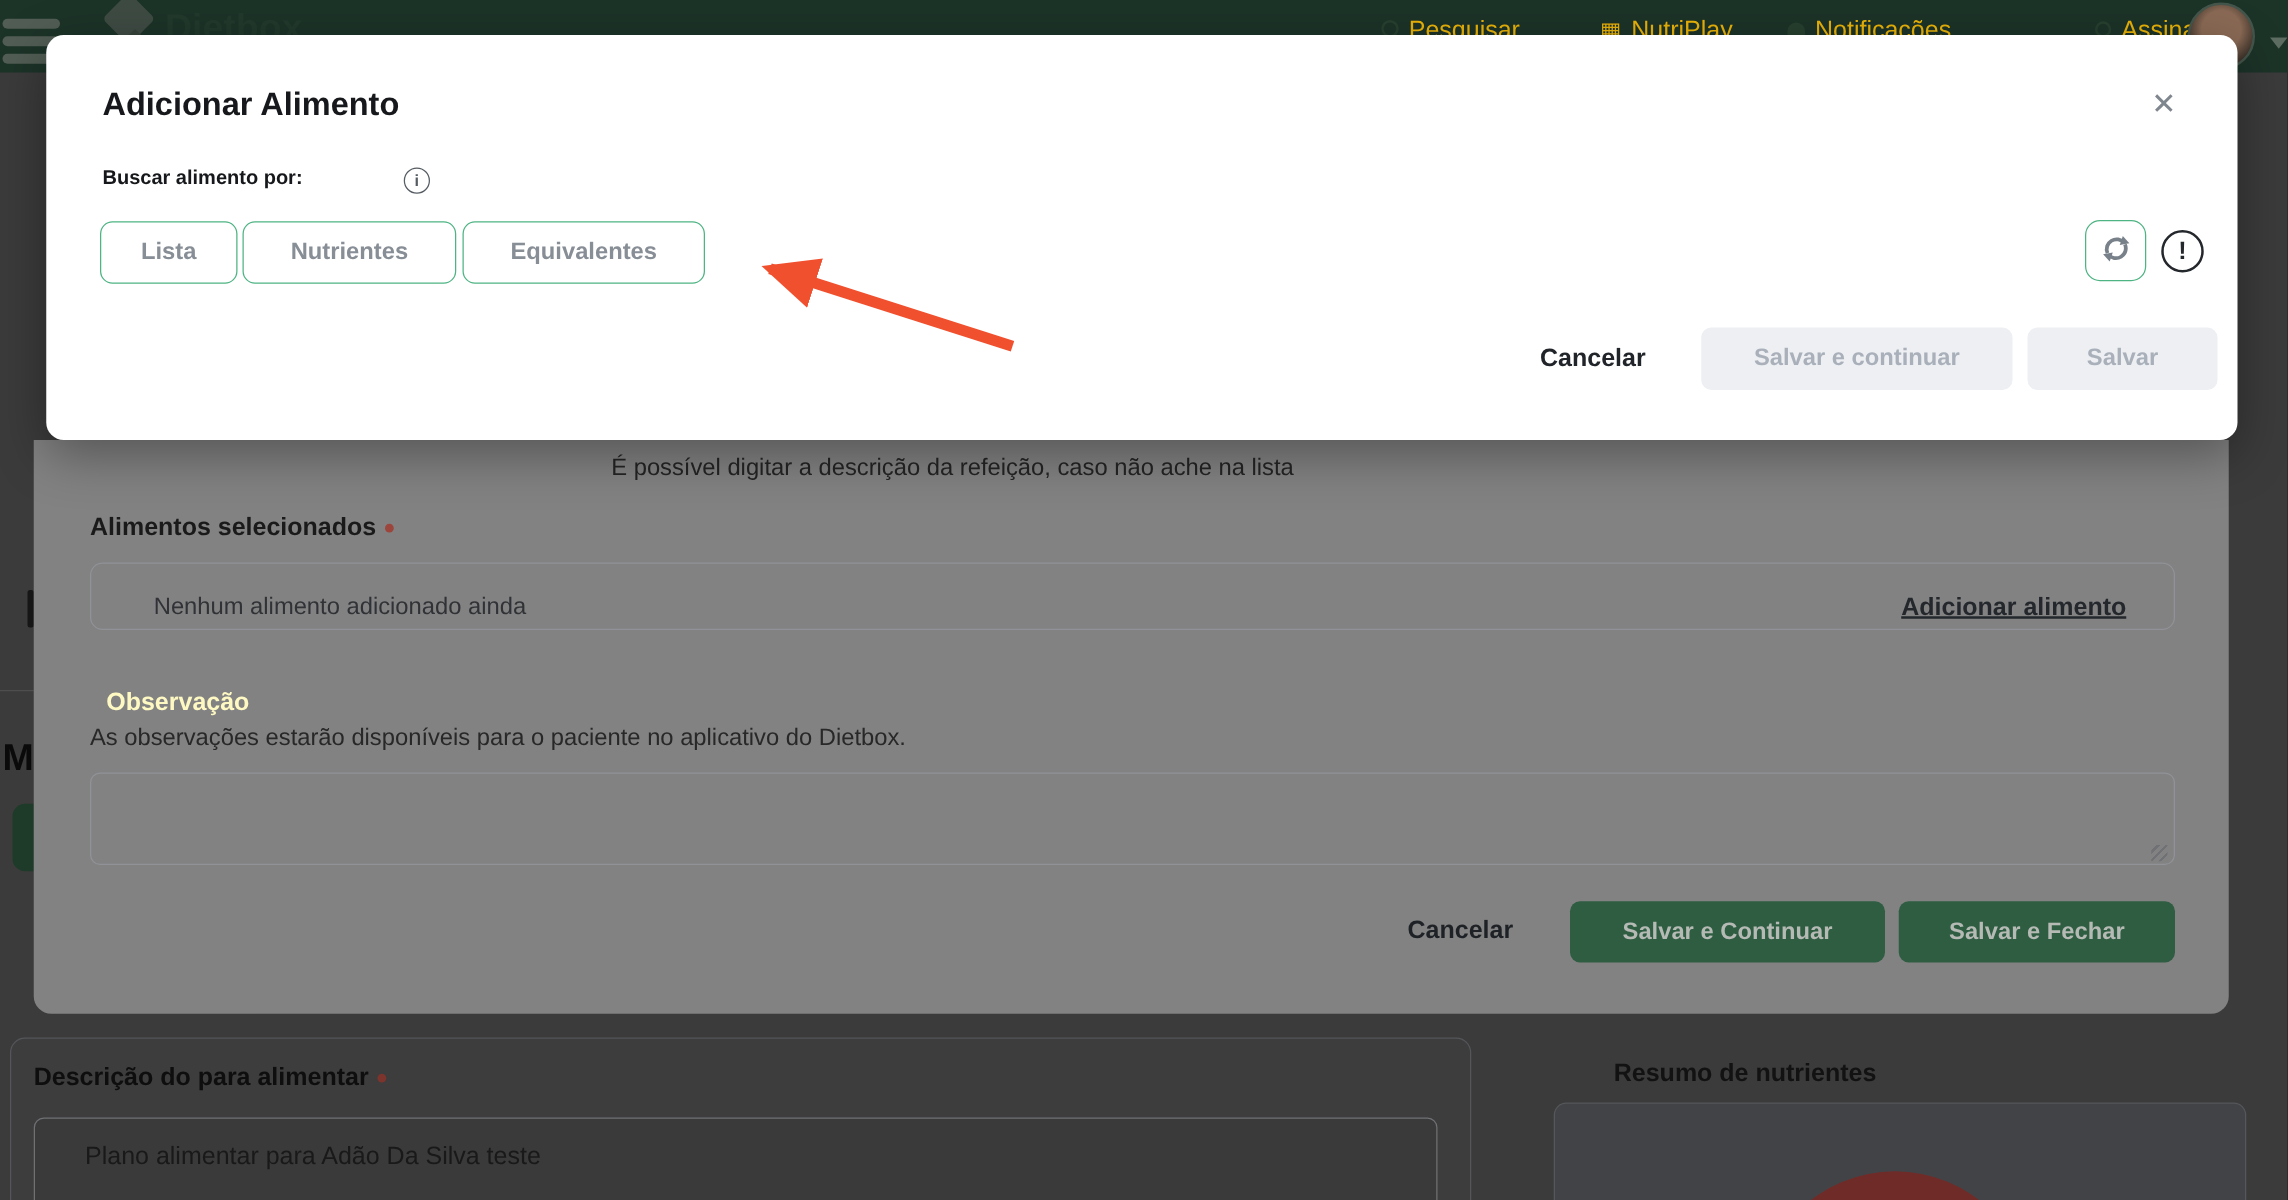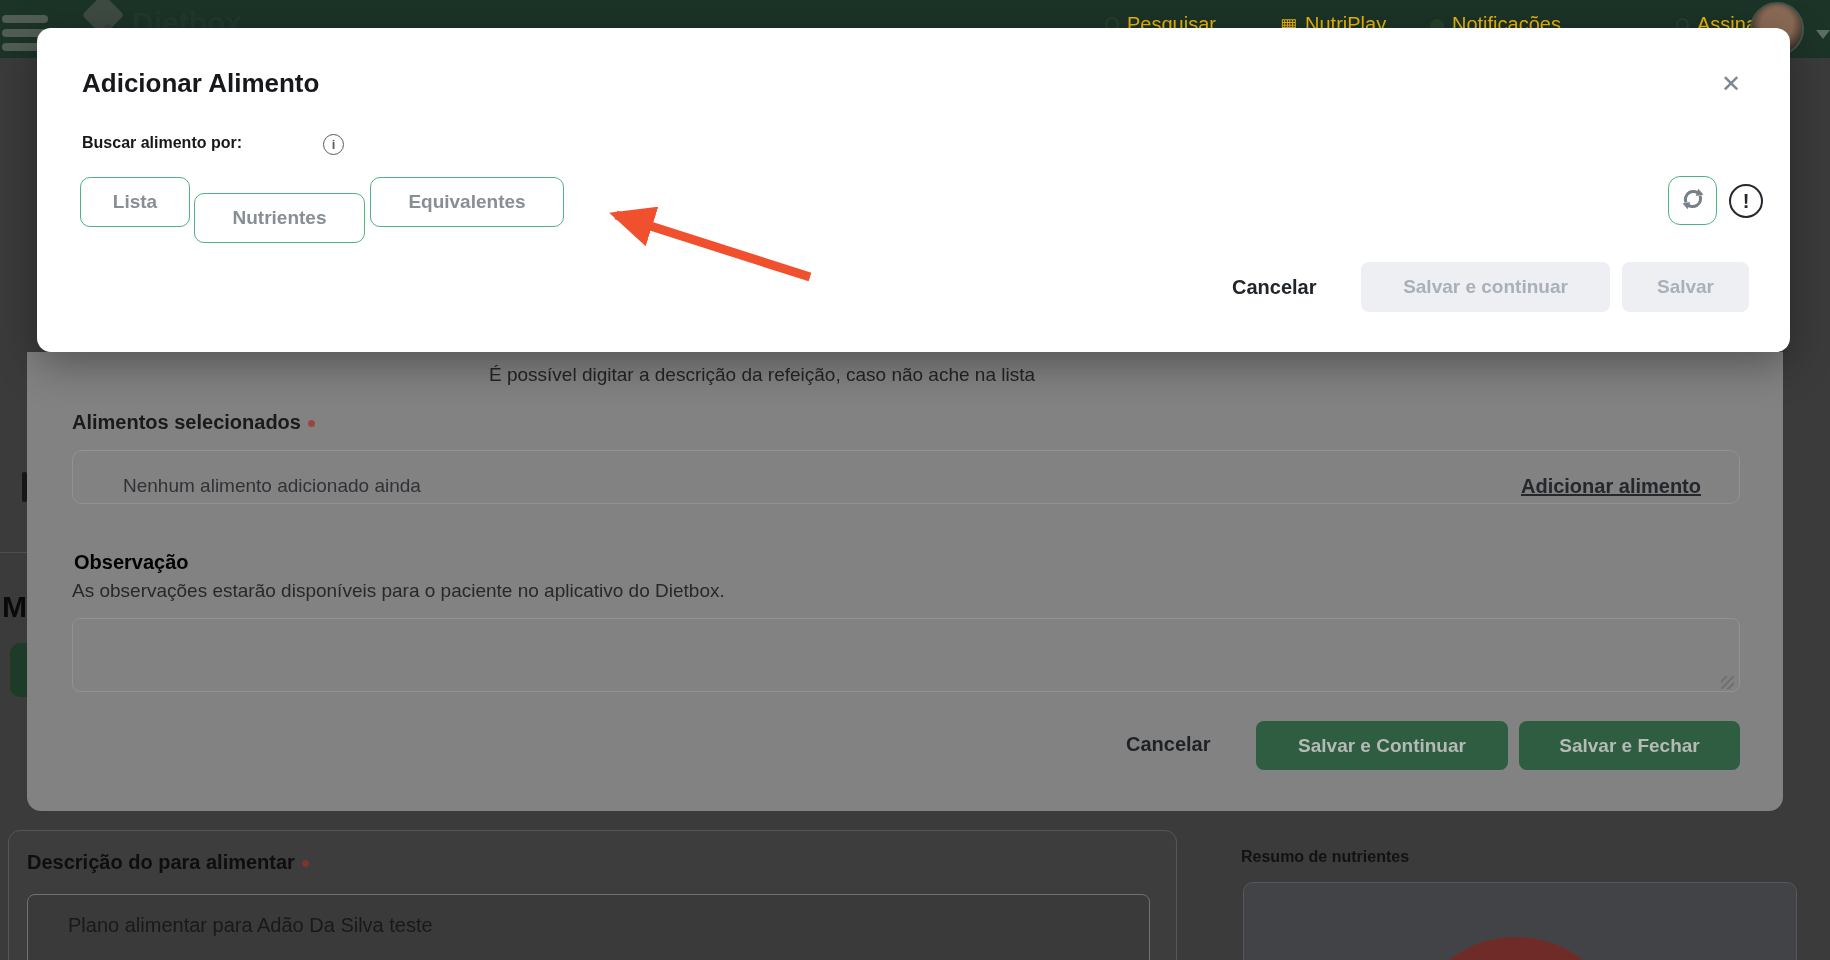--- a/index.html
+++ b/index.html
@@ -25,64 +25,64 @@
   #left-glyph{left:22px;top:472px;width:5px;height:30px;background:#161616;border-radius:2px;z-index:1;}
   #left-divider{left:0;top:552px;width:27px;height:1px;background:#4e4e4e;z-index:1;}
   #left-partial-heading{left:2px;top:590px;font-size:30px;font-weight:700;color:#0a0a0a;z-index:1;}
   #left-partial-button{left:10px;top:643px;width:17px;height:54px;background:#1e3b2a;border-radius:10px 0 0 10px;z-index:1;}
 
   
   #plan-card{left:8px;top:830px;width:1169px;height:200px;background:#3d3d3e;border:1px solid #54565a;border-radius:12px;z-index:1;}
   #plan-label{left:27px;top:851px;font-size:20px;font-weight:700;color:#0e0e0e;z-index:1;}
   .reddot-page{display:inline-block;width:7px;height:7px;border-radius:50%;background:#7c342c;margin-left:7px;vertical-align:middle;}
   #plan-input{left:27px;top:894px;width:1123px;height:80px;background:#3a3a3b;border:1px solid #6f7174;border-radius:8px;padding:0 0 18px 40px;font-size:20px;color:#191919;z-index:1;outline:none;}
-  #nutrients-label{left:1241px;top:848px;font-size:16px;font-weight:700;color:#121212;z-index:1;}
+  #nutrients-label{left:1291px;top:848px;font-size:20px;font-weight:700;color:#121212;z-index:1;}
   #nutrients-card{left:1243px;top:882px;width:554px;height:200px;background:#424347;border:1px solid #55575b;border-radius:10px;z-index:1;overflow:hidden;}
   #pie{position:absolute;left:162px;top:54px;width:220px;height:220px;border-radius:50%;
        background:conic-gradient(#6f2b27 0deg 42deg,#3a2b6e 42deg 112deg,#6f2b27 112deg 360deg);}
 
   
   #meal-modal{left:27px;top:352px;width:1756px;height:459px;background:#828282;border-radius:0 0 14px 14px;z-index:2;}
   #meal-hint{left:462px;top:12px;font-size:19px;color:#242424;text-align:center;}
   #selected-foods-label{left:45px;top:59px;font-size:20px;font-weight:700;color:#1a1a1a;}
   .reddot-modal{display:inline-block;width:7px;height:7px;border-radius:50%;background:#9c453c;margin-left:7px;vertical-align:middle;}
   #selected-foods-box{left:45px;top:98px;width:1668px;height:54px;border:1px solid #909297;border-radius:10px;}
   #empty-foods{position:absolute;left:50px;top:0;height:70px;display:flex;align-items:center;font-size:19px;color:#303236;}
   #add-food-link{position:absolute;right:38px;top:0;height:70px;display:flex;align-items:center;font-size:20px;font-weight:700;color:#24282c;text-decoration:underline;cursor:pointer;}
-  #obs-label{left:47px;top:199px;font-size:20px;font-weight:700;color:#000000;}
+  #obs-label{left:58px;top:199px;font-size:20px;font-weight:700;color:#fef9c3;}
   #obs-help{left:45px;top:228px;font-size:19px;color:#282828;}
   #obs-textarea{left:45px;top:266px;width:1668px;height:74px;background:transparent;border:1px solid #909297;border-radius:8px;resize:none;outline:none;}
   #obs-resize{left:1694px;top:324px;width:13px;height:13px;
       background:repeating-linear-gradient(135deg,transparent 0 3px,#6f7174 3px 5px);}
   #meal-cancel{left:1093px;top:380px;font-size:20px;font-weight:700;color:#1e2125;background:none;border:none;cursor:pointer;}
   .green-btn{position:absolute;top:369px;height:49px;background:#2e5d42;border:none;border-radius:8px;color:#b5bab5;font-size:19px;font-weight:700;cursor:pointer;}
   #meal-save-continue{left:1229px;width:252px;}
   #meal-save-close{left:1492px;width:221px;}
 
   
   #food-modal{left:37px;top:28px;width:1753px;height:324px;background:#ffffff;border-radius:14px;
       box-shadow:0 12px 40px rgba(0,0,0,.35);z-index:3;}
   #food-title{left:45px;top:40px;font-size:26px;font-weight:700;color:#16181b;}
   #food-close{left:1676px;top:38px;width:36px;height:36px;background:none;border:none;font-size:24px;font-weight:700;color:#7f868e;cursor:pointer;line-height:36px;text-align:center;padding:0;}
   #search-by-label{left:45px;top:106px;font-size:16px;font-weight:700;color:#16181b;}
   #info-icon{left:286px;top:106px;width:21px;height:21px;border:1.6px solid #565c63;border-radius:50%;
       font-size:13px;font-weight:700;color:#565c63;text-align:center;line-height:19px;}
   .tab-btn{position:absolute;top:149px;height:50px;background:#fff;border:1px solid #4eb483;border-radius:10px;
       font-size:19px;font-weight:700;color:#878e96;cursor:pointer;}
   #tab-lista{left:43px;width:110px;}
-  #tab-nutrientes{left:157px;width:171px;margin-top:16px;}
+  #tab-nutrientes{left:157px;width:171px;}
   #tab-equivalentes{left:333px;width:194px;}
   #refresh-btn{left:1631px;top:148px;width:49px;height:49px;background:#fff;border:1px solid #4eb483;border-radius:12px;cursor:pointer;padding:0;}
   #warn-icon{left:1692px;top:156px;width:34px;height:34px;border:2.5px solid #24282d;border-radius:50%;
       font-size:20px;font-weight:700;color:#24282d;text-align:center;line-height:30px;}
   #food-cancel{left:1189px;top:247px;font-size:20px;font-weight:700;color:#212529;background:none;border:none;cursor:pointer;}
   .disabled-btn{position:absolute;top:234px;height:50px;background:#edeff3;border:none;border-radius:8px;
       font-size:19px;font-weight:700;color:#a9b0ba;cursor:default;}
   #food-save-continue{left:1324px;width:249px;}
-  #food-save{left:1585px;width:127px;}
+  #food-save{left:1585px;width:152px;}
 
   #arrow-svg{left:0;top:0;width:1830px;height:960px;z-index:4;pointer-events:none;}
 </style>
 </head>
 <body>
 
 <div id="stage">
 
   <div id="header" class="abs">
     <span class="hbar" style="top:15px"></span>

